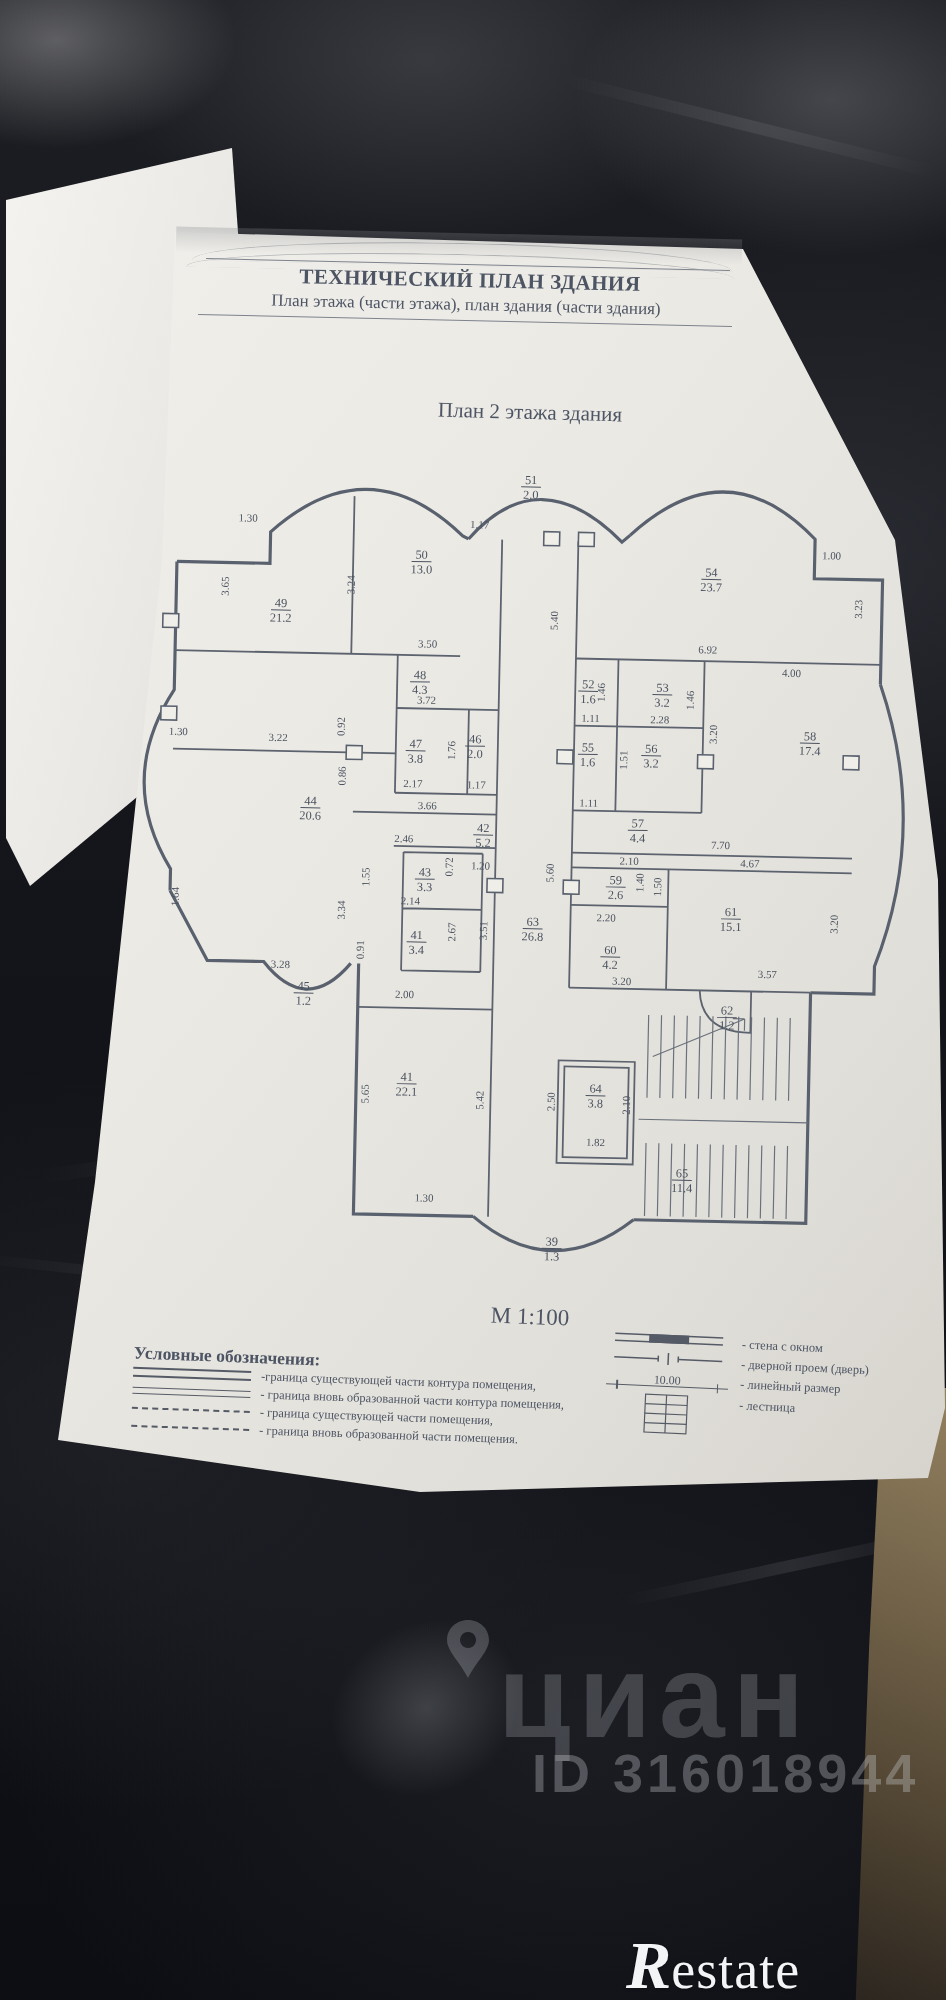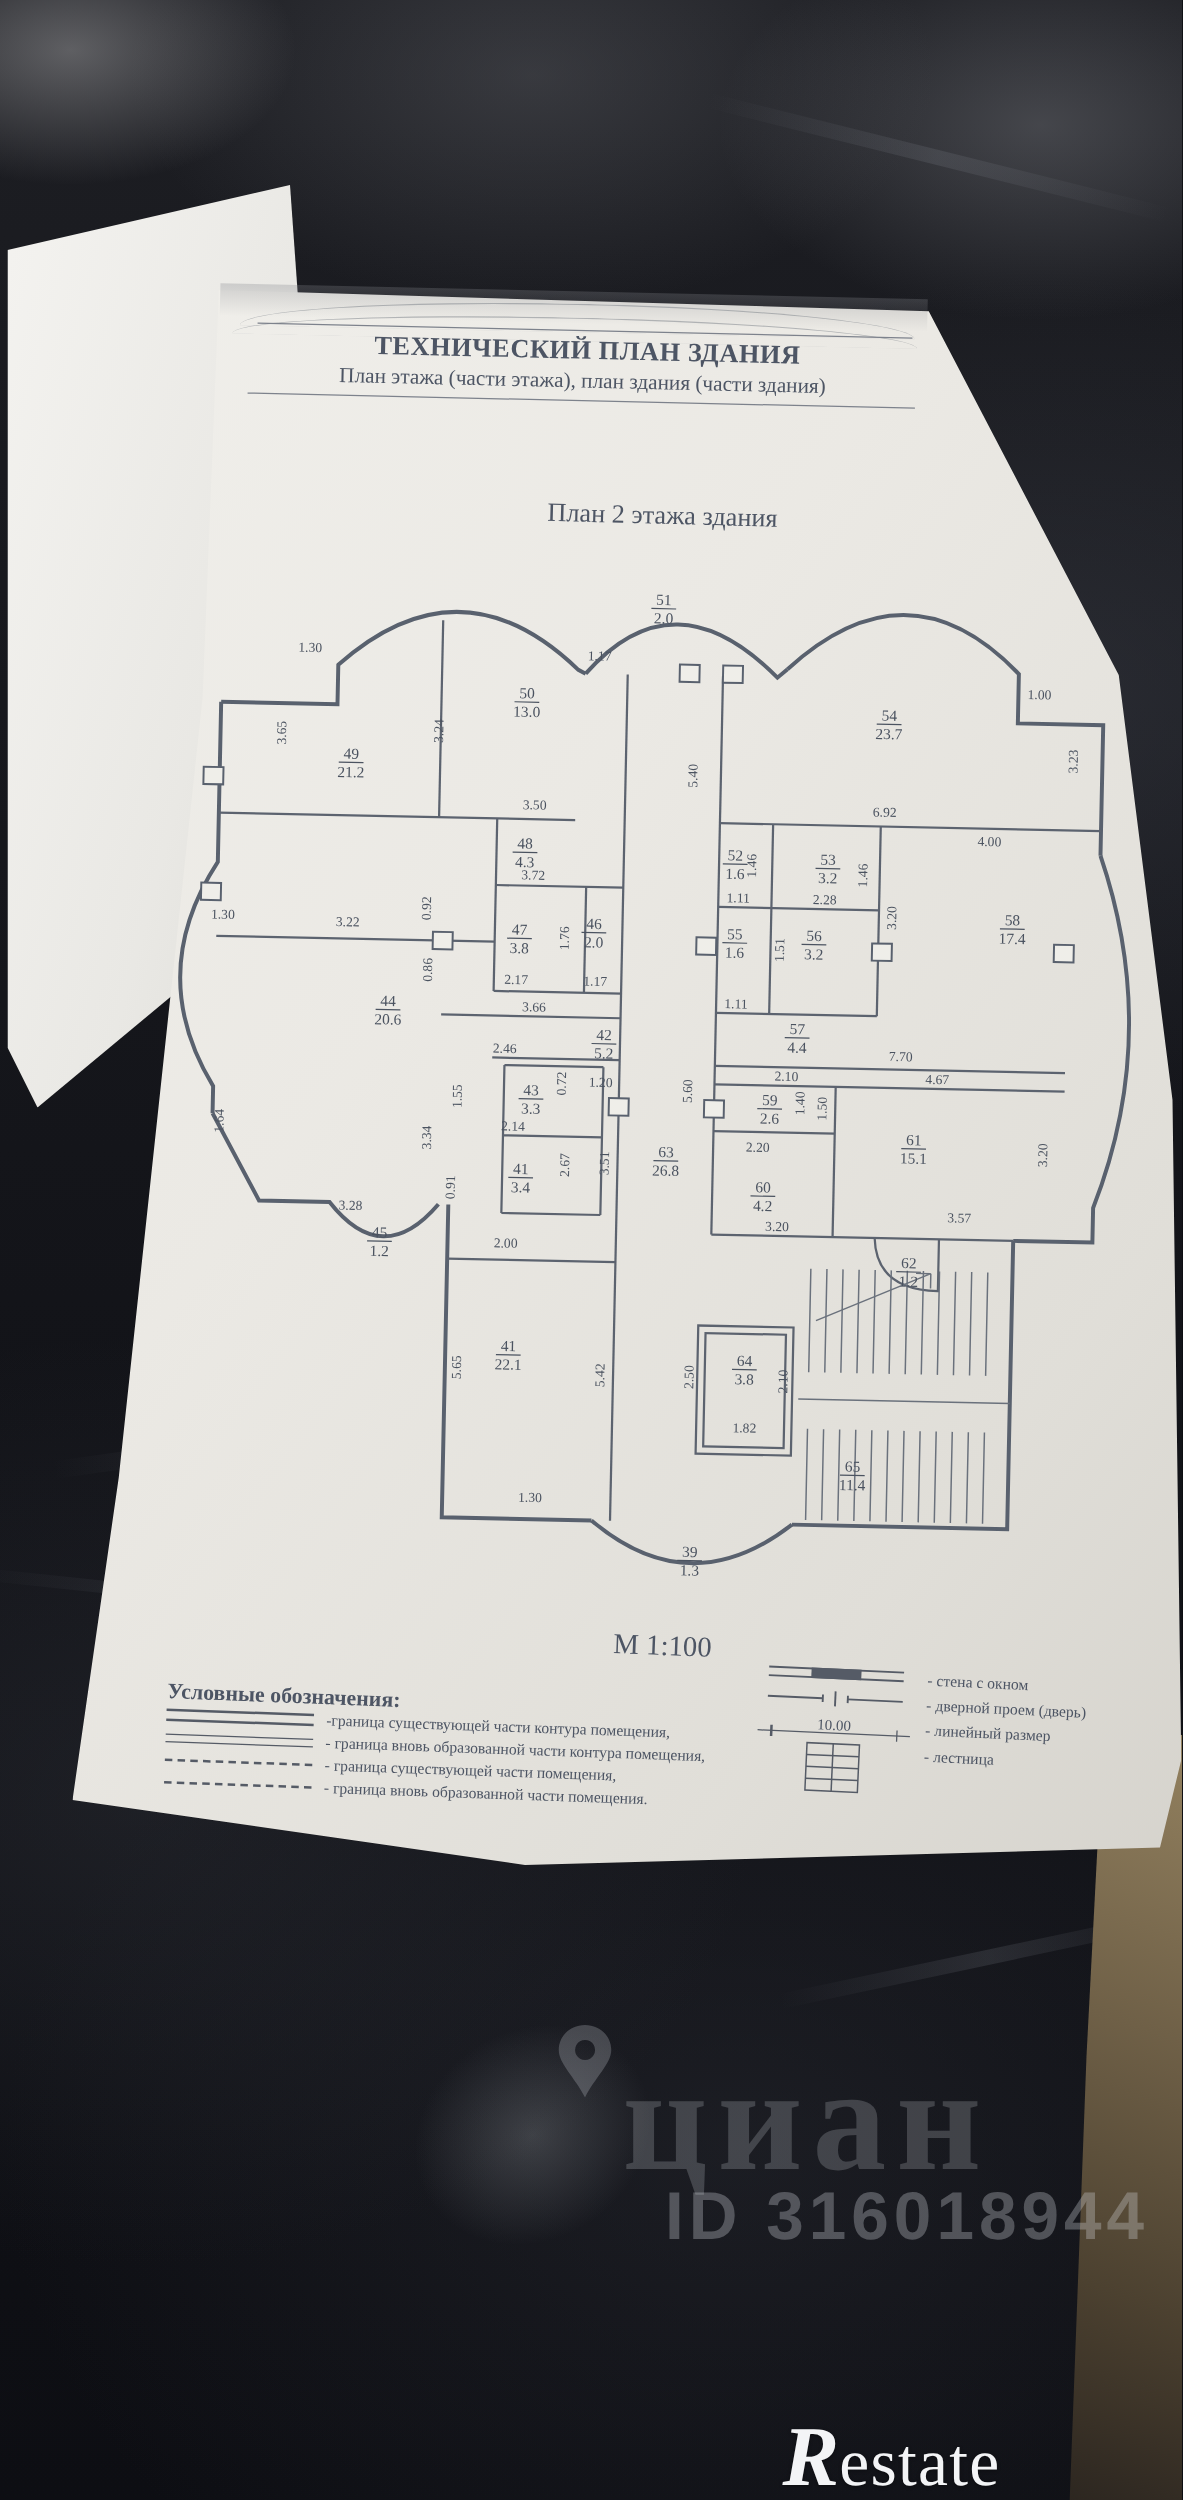--- a/index.html
+++ b/index.html
@@ -63,21 +63,21 @@
   .sym-dashdot{height:0;border-top:2px dashed #555b66;}
   .sym-dash{height:0;border-top:2.5px dashed #555b66;}
   .rrow{display:flex;align-items:center;height:20px;font-size:12.5px;color:#4d5564;}
   .rsym{width:122px;margin-right:12px;flex:0 0 auto;text-align:center;}
   .dimnum{font-size:12px;display:block;line-height:10px;}
   .dimline{height:0;border-top:1.5px solid #555b66;position:relative;margin-top:1px;}
   .dimline:before,.dimline:after{content:"";position:absolute;top:-5px;width:1.5px;height:9px;background:#555b66;}
   .dimline:before{left:10px;} .dimline:after{right:10px;}
 
   
-  .wm-text{left:498px;top:1628px;font-family:Liberation Serif, serif;font-weight:bold;
+  .wm-text{left:498px;top:1628px;font-family:Liberation Sans, sans-serif;font-weight:bold;
            font-size:118px;letter-spacing:8px;color:rgba(228,233,238,.20);}
   .wm-id{left:492px;top:1742px;font-family:"Liberation Sans",sans-serif;font-weight:bold;
          font-size:54px;letter-spacing:4px;color:rgba(218,223,230,.30);margin-left:40px;}
   .restate{left:626px;top:1926px;color:#f3f4f6;white-space:nowrap;
            text-shadow:0 1px 3px rgba(0,0,0,.4);}
   .restate .r{font-style:italic;font-weight:bold;font-size:68px;font-family:"Liberation Serif",serif;}
   .restate .rest{font-size:54px;font-family:"Liberation Serif",serif;letter-spacing:1px;margin-top:27px;}
 
   svg text{font-family:"Liberation Serif",serif;fill:#4b5360;}
 </style>

